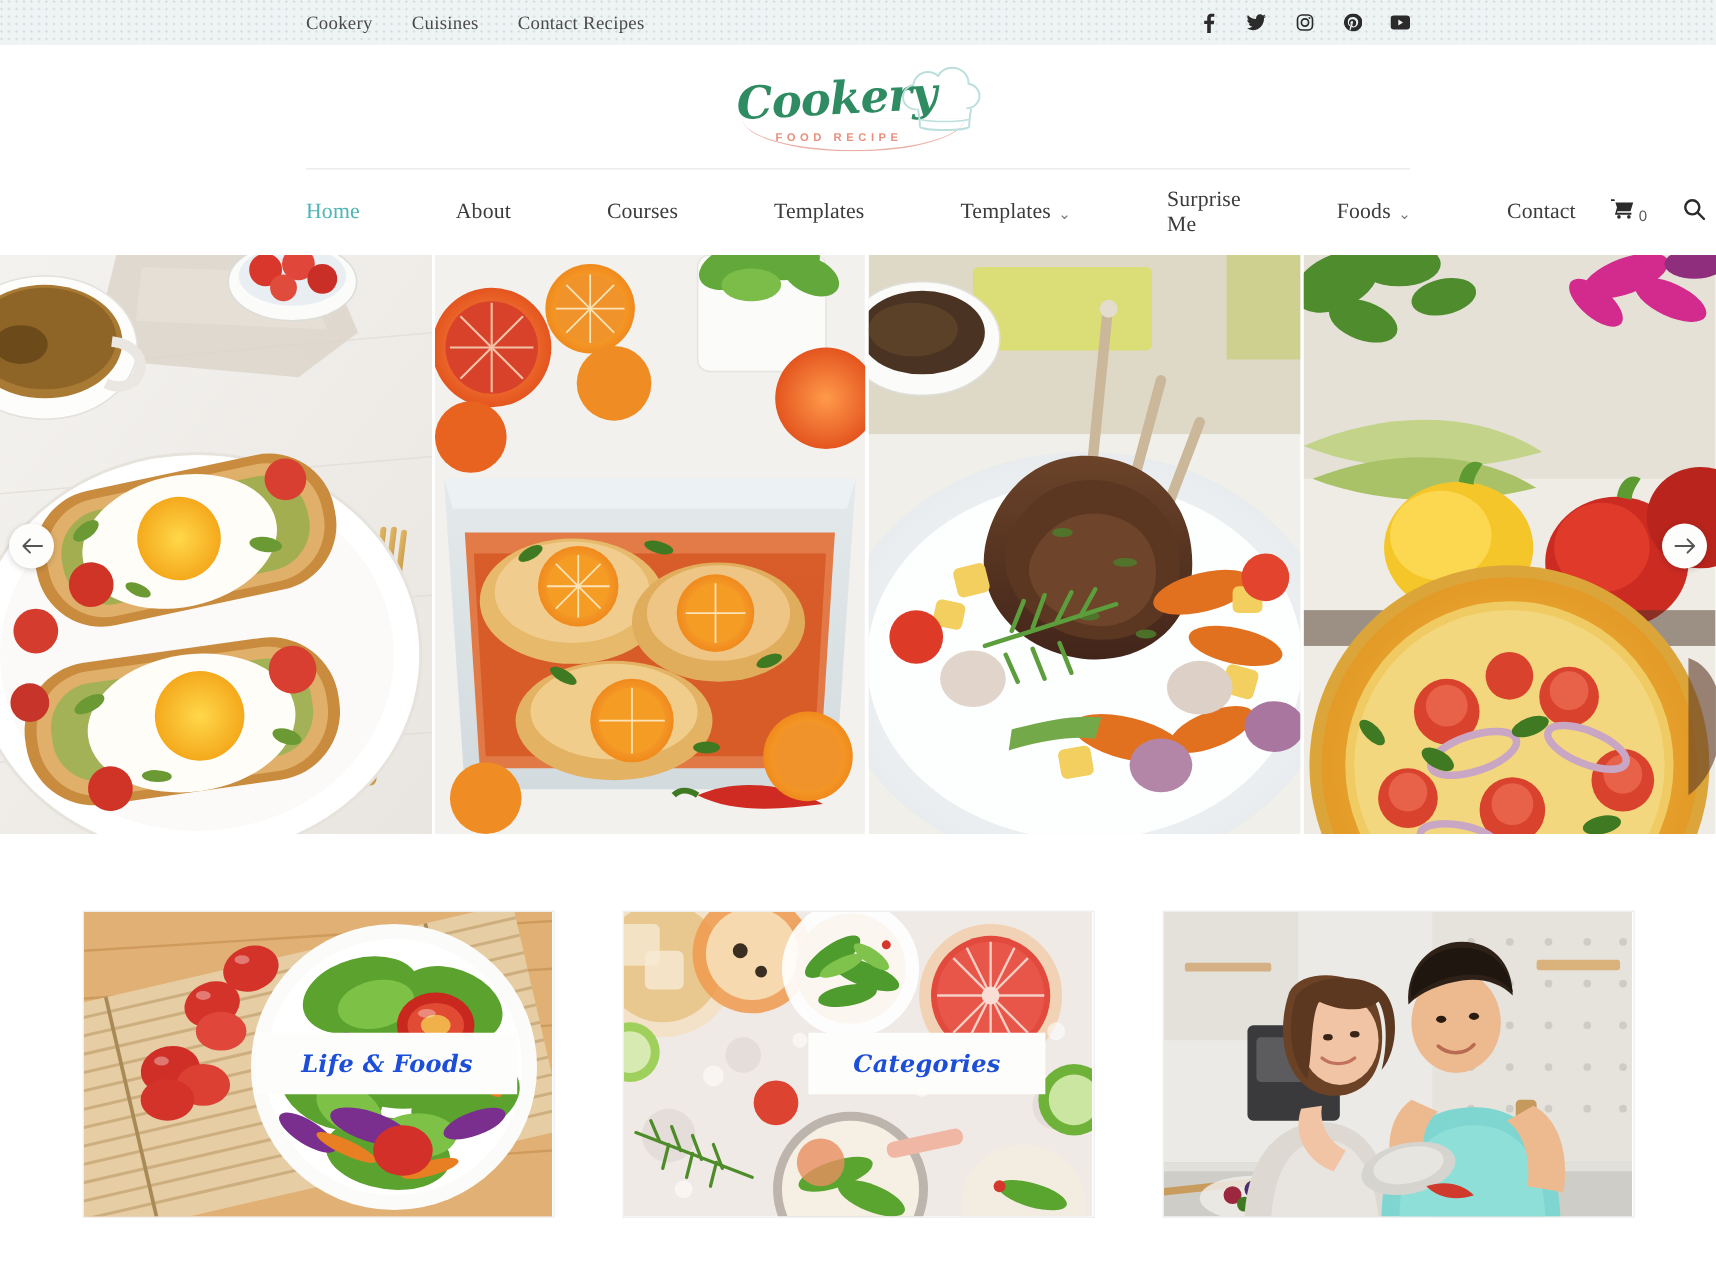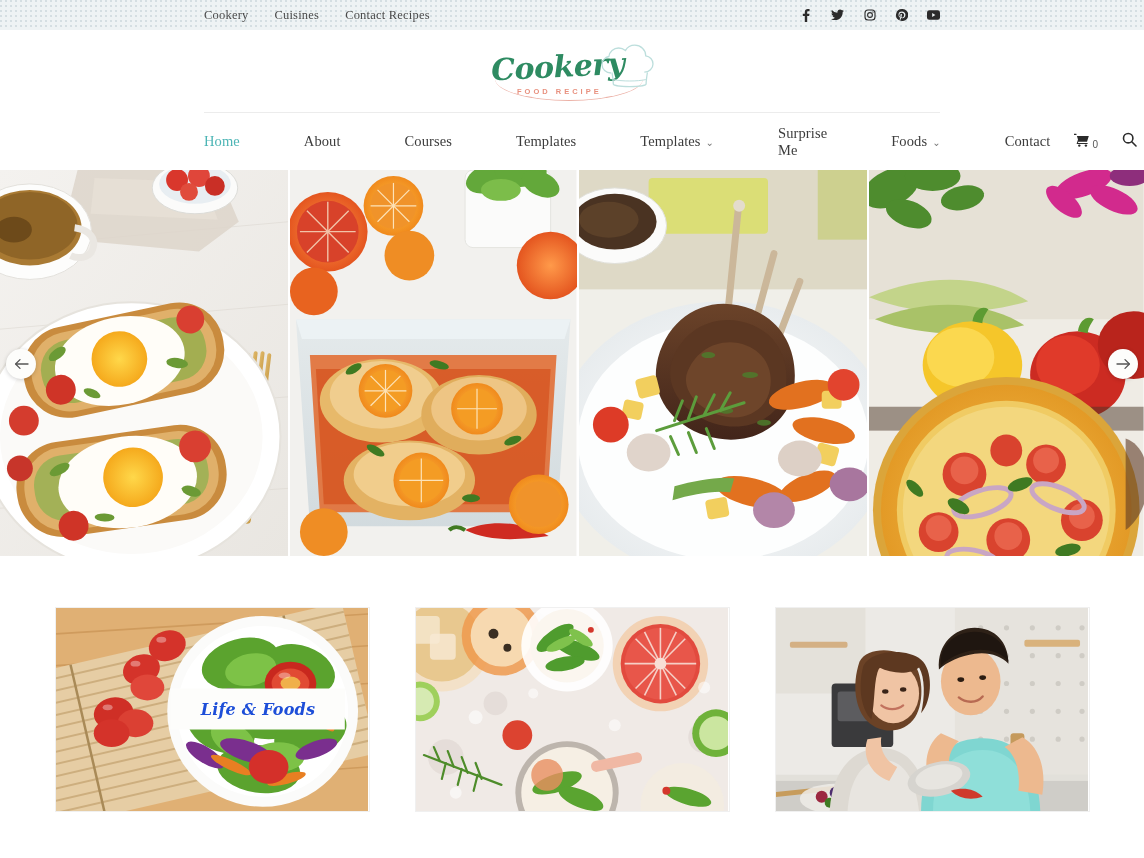--- a/index.html
+++ b/index.html
@@ -774,20 +774,21 @@
       </g>
 
       <g fill="#ffffff" opacity=".55">
         <circle cx="60" cy="110" r="7"></circle>
           <circle cx="200" cy="118" r="6"></circle>
           <circle cx="118" cy="86" r="5"></circle>
         <circle cx="290" cy="80" r="6"></circle>
           <circle cx="40" cy="186" r="6"></circle>
       </g>
     </svg>
+    <div class="cardlabel">Categories</div>
   </div>
 
   <div class="card">
     <svg class="cardimg" viewBox="0 0 315 205" preserveAspectRatio="xMidYMid slice">
       <rect width="315" height="205" fill="#eceae6"></rect>
 
       <rect x="180" y="0" width="135" height="205" fill="#e6e3dd"></rect>
       <g fill="#cfccc5">
         <circle cx="206" cy="20" r="2.6"></circle>
           <circle cx="232" cy="20" r="2.6"></circle>

